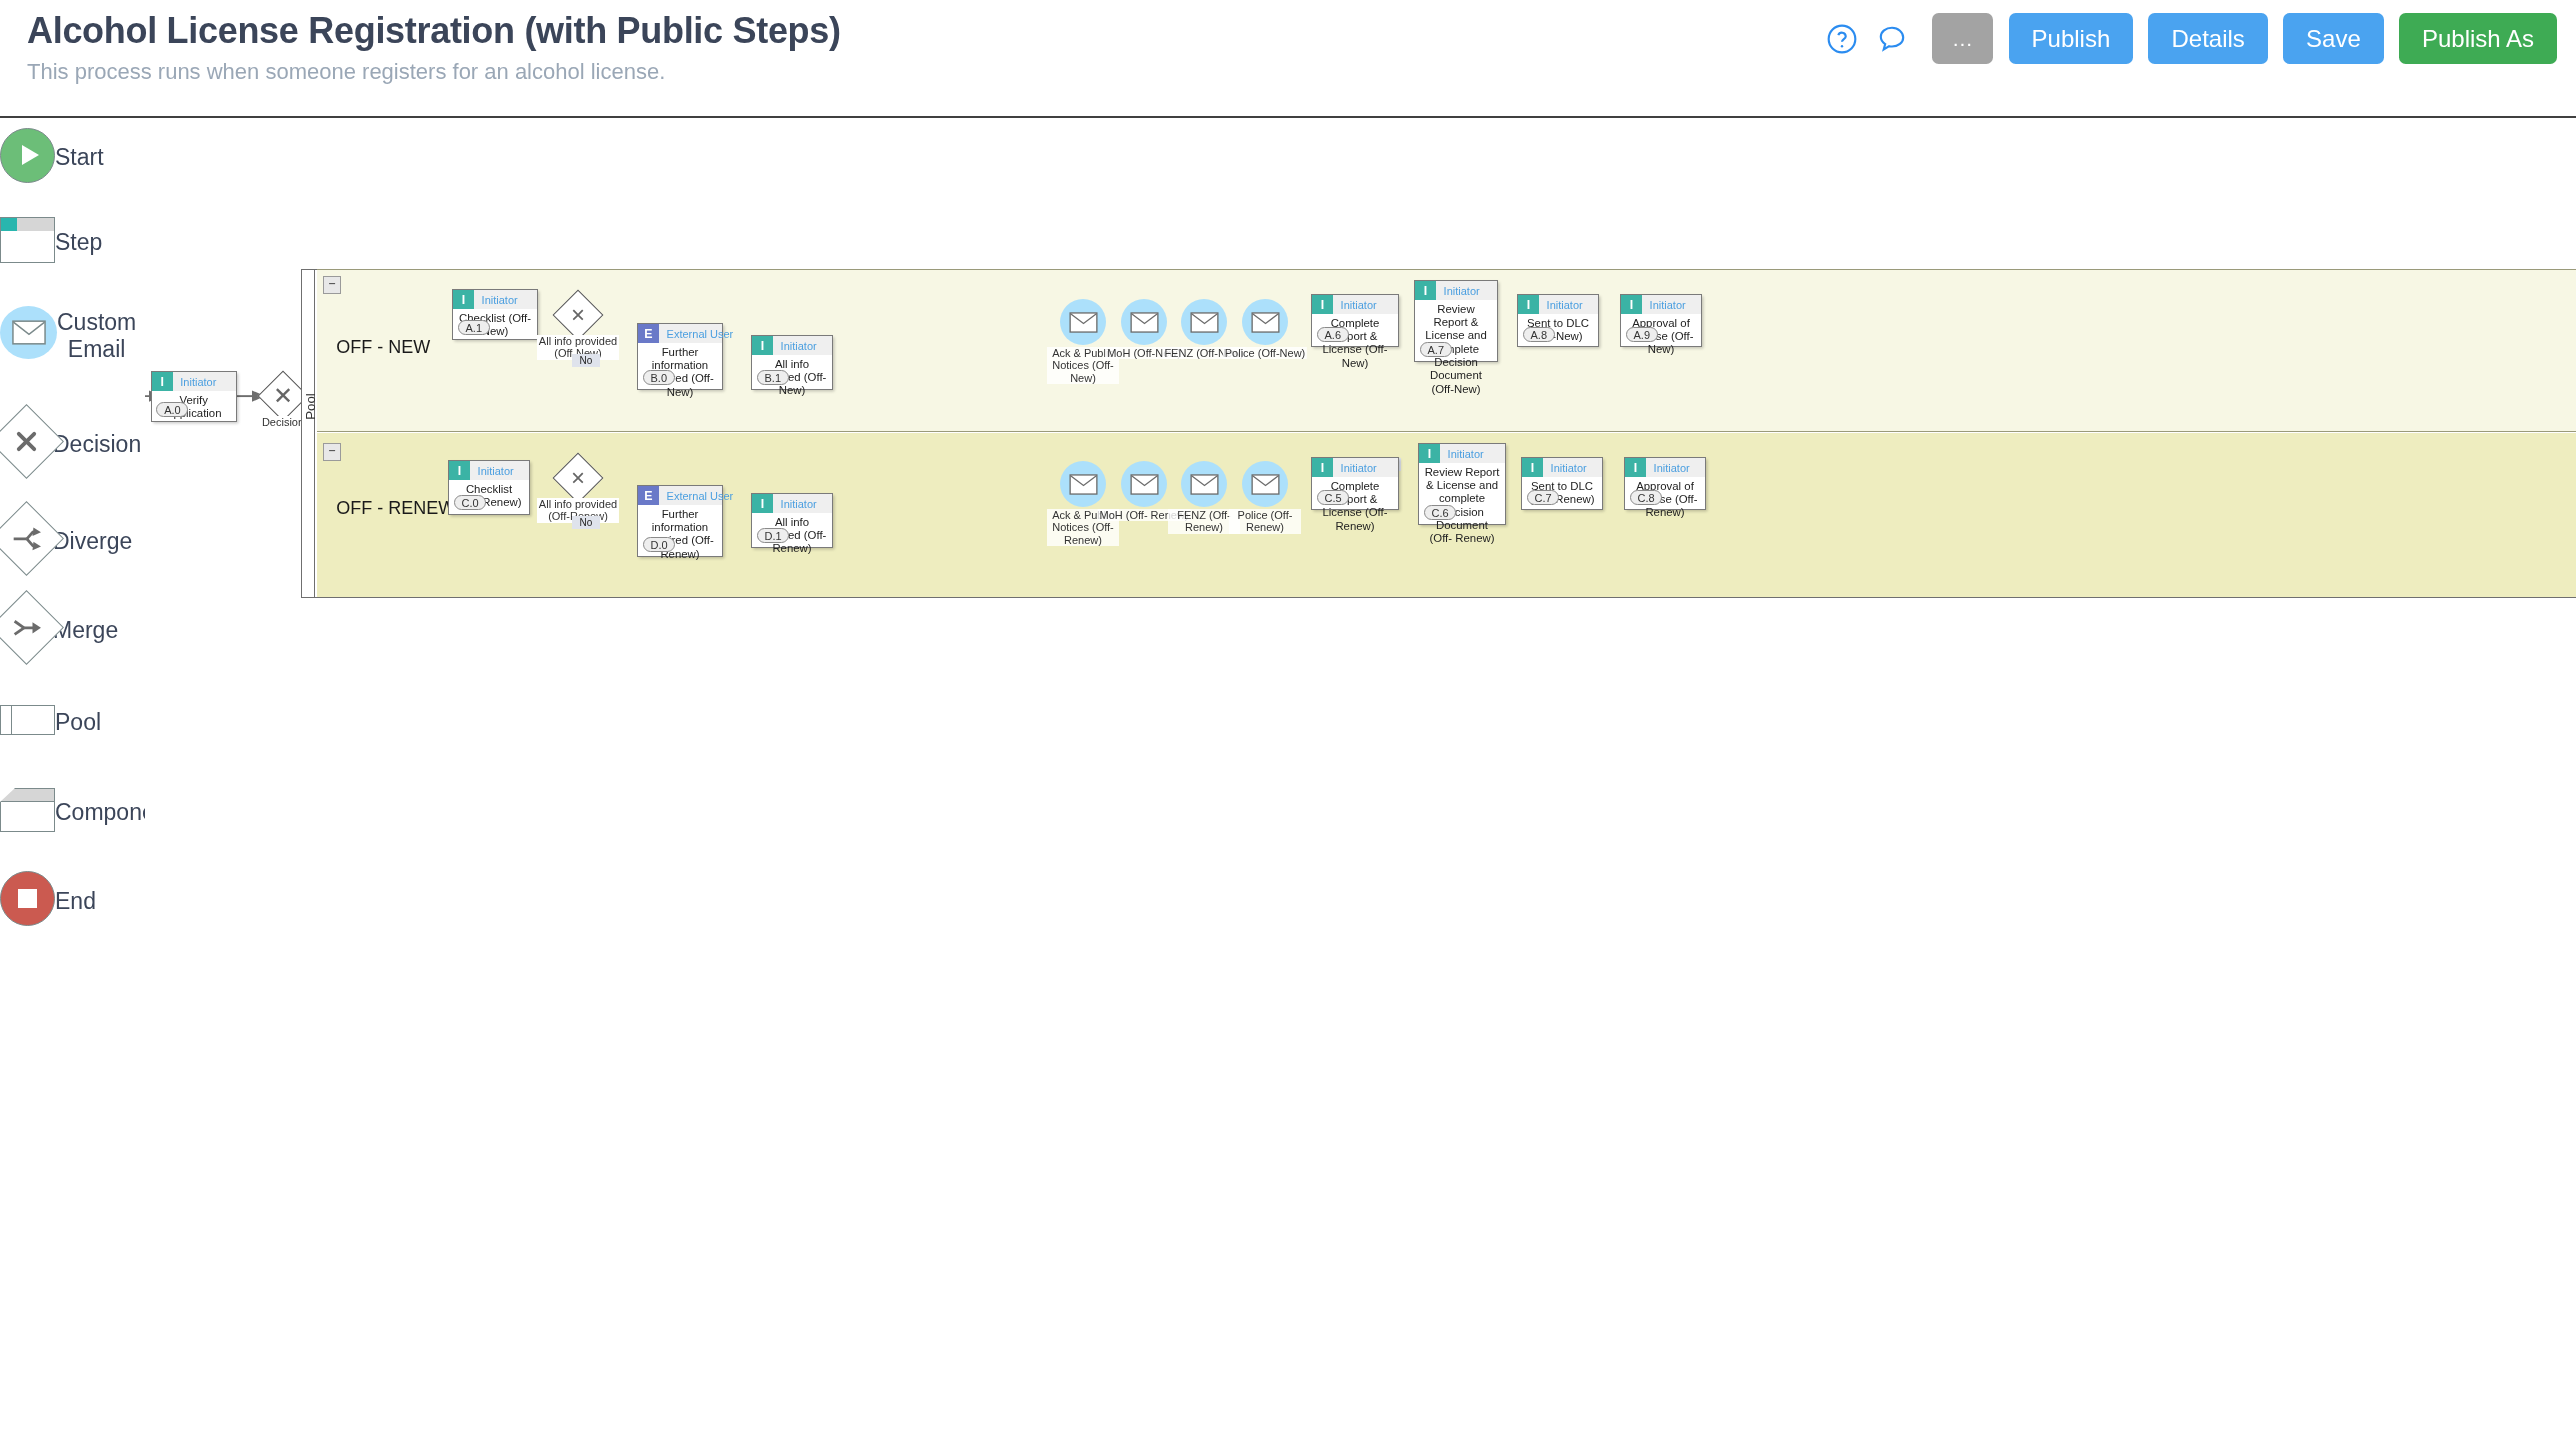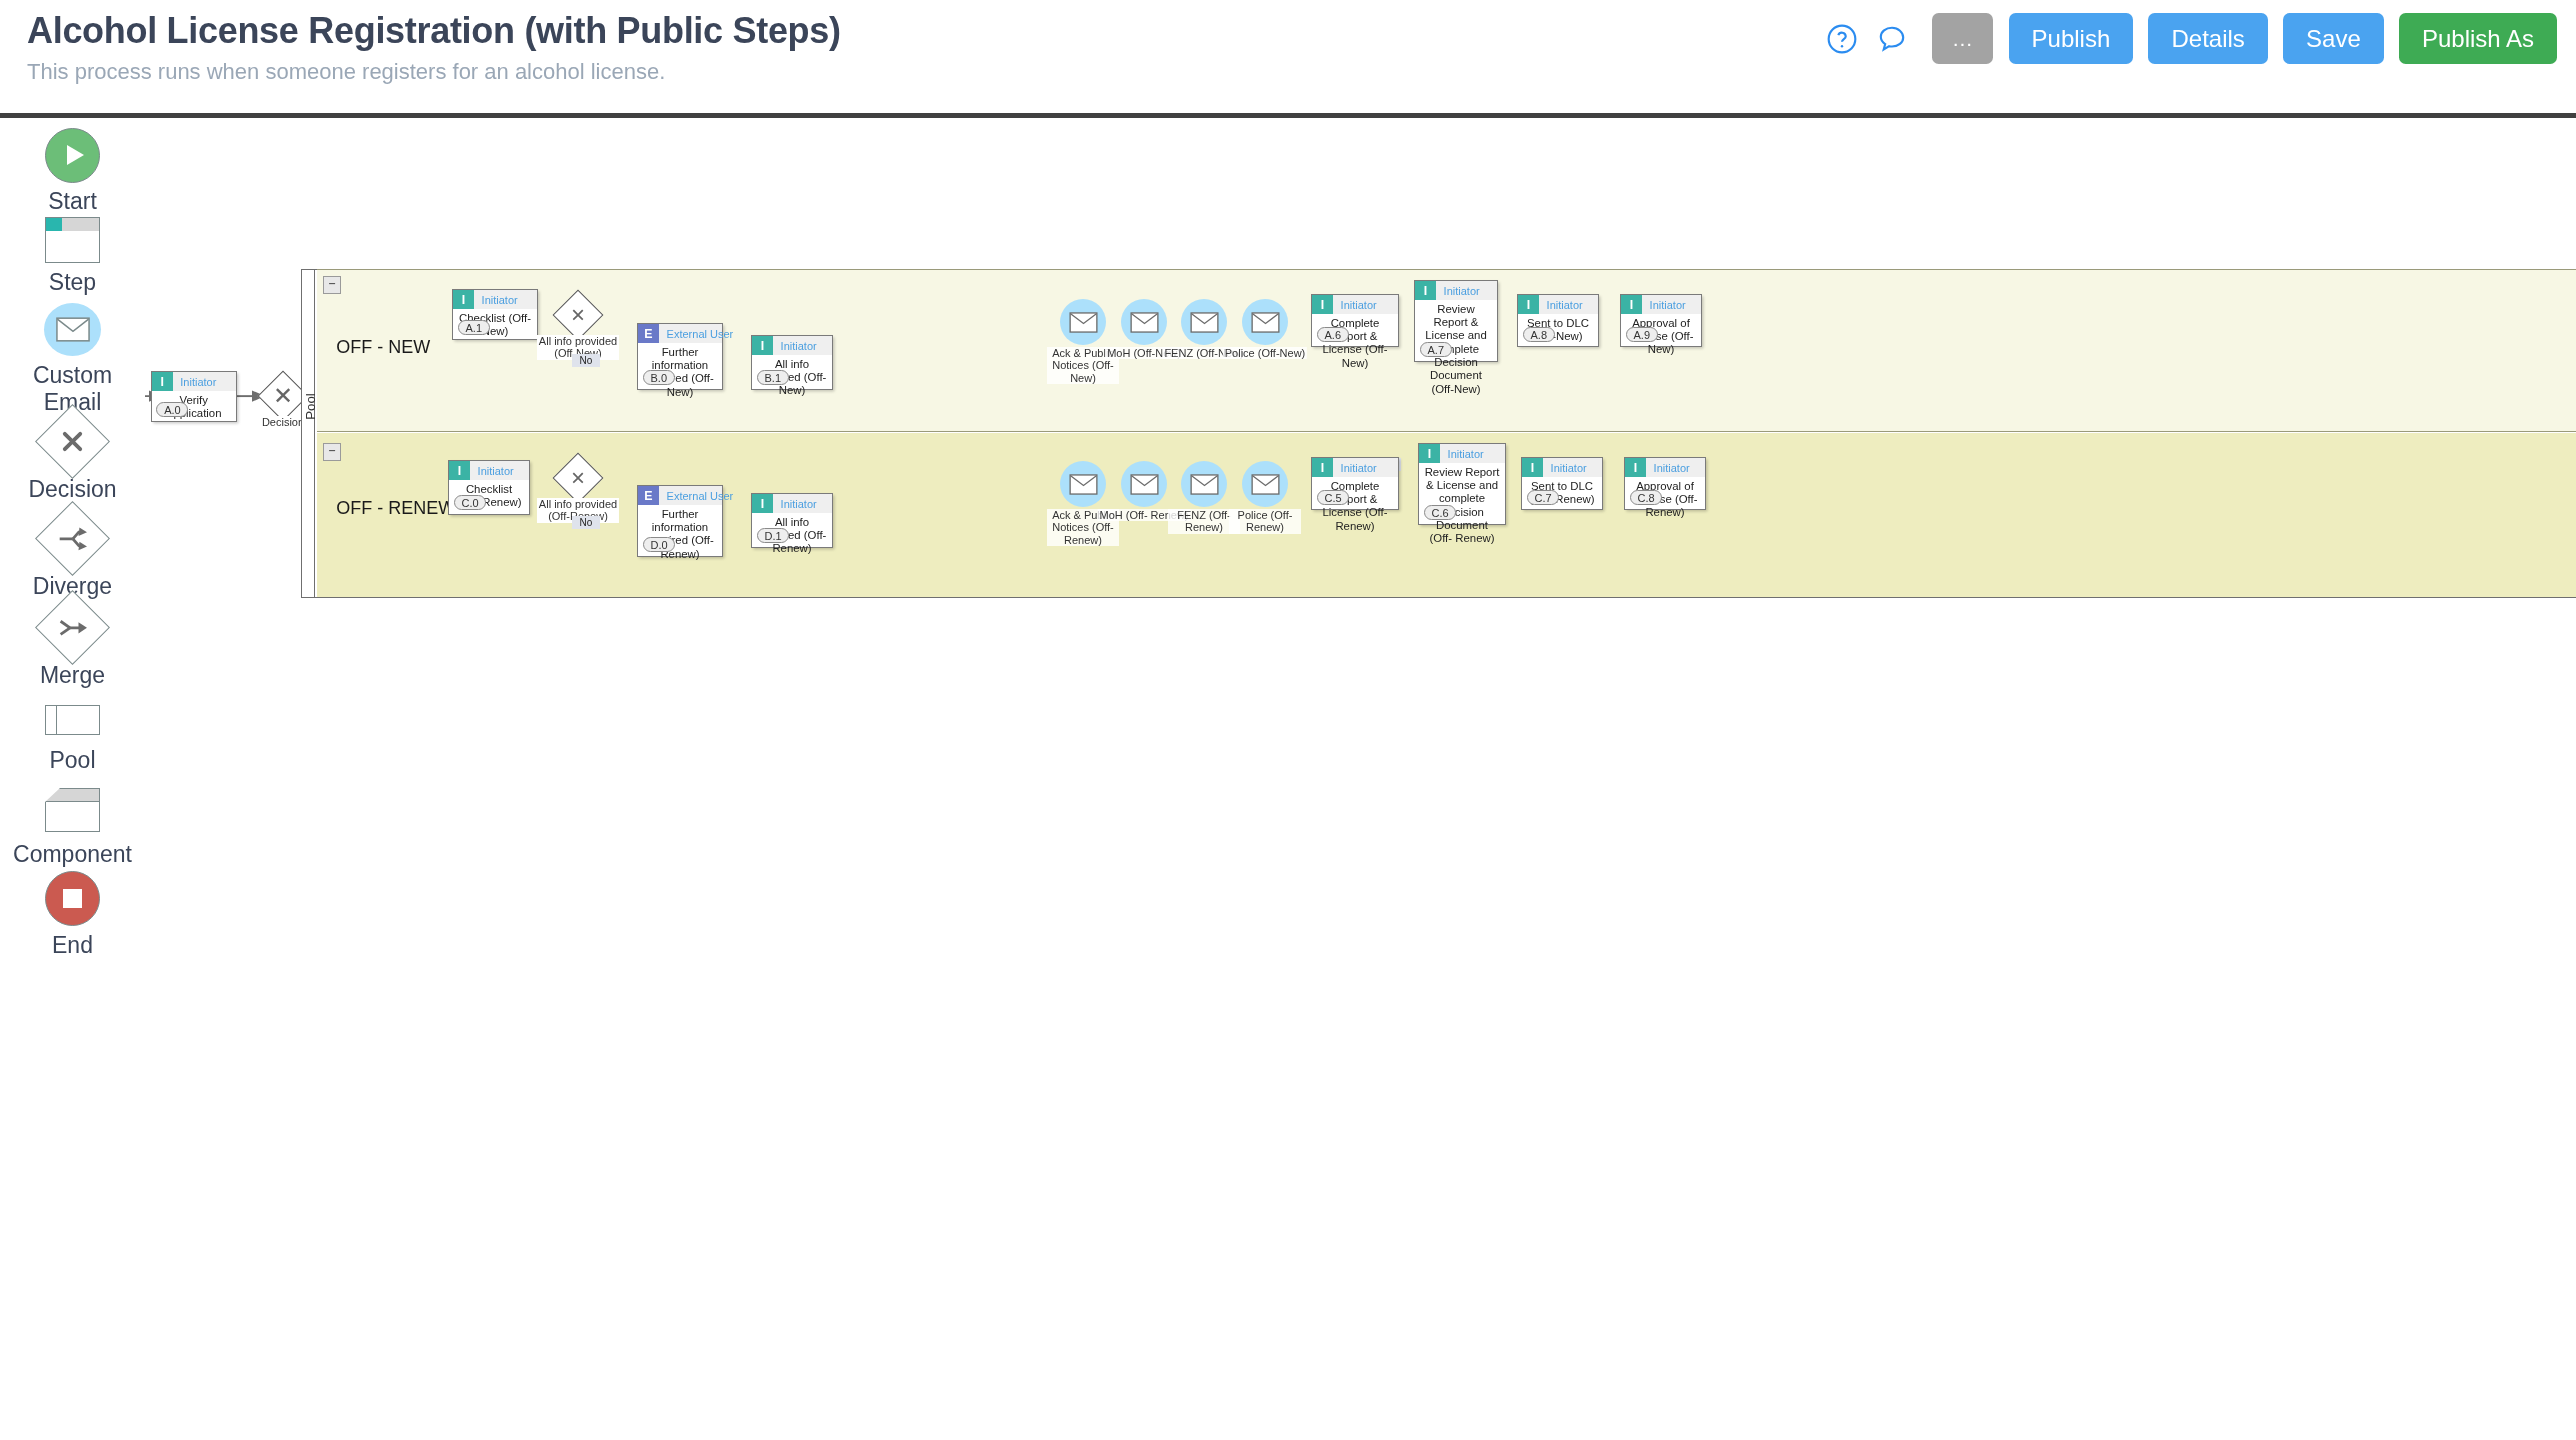--- a/index.html
+++ b/index.html
@@ -9,21 +9,21 @@
     overflow: hidden;
     background: #ffffff;
     font-family: "Liberation Sans", sans-serif;
   }
 
   
   #header {
     position: absolute; left: 0; top: 0;
     width: 2576px; height: 118px;
     background: #ffffff;
-    border-bottom: 5px solid #404040;
+    border-bottom: 2px solid #404040;
   }
   #header-titles { position: absolute; left: 27px; top: 7.6px; }
   #page-title {
     font-size: 36px; font-weight: bold; color: #3b4559;
     letter-spacing: -0.3px; line-height: 46px; white-space: nowrap;
   }
   #page-subtitle {
     font-size: 22px; color: #9aa7b6; line-height: 29px;
     margin-top: 3.8px; white-space: nowrap;
   }
@@ -50,21 +50,21 @@
   .hdr-btn.green { background: #3eab54; }
 
   
   #palette {
     position: absolute; left: 0; top: 118px;
     width: 145px; height: 1322px;
     background: #ffffff;
   }
   .pal-item {
     position: absolute; left: 0; width: 145px;
-    display: flex; flex-direction: column;
+    display: flex; flex-direction: row;
     align-items: center; cursor: pointer;
   }
   .pal-label {
     font-size: 23px; color: #3b4559;
     text-align: center; line-height: 27px; margin-top: 5.7px;
   }
   .pal-shape { display: flex; align-items: center; justify-content: center; }
 
   
   .sh-start {

